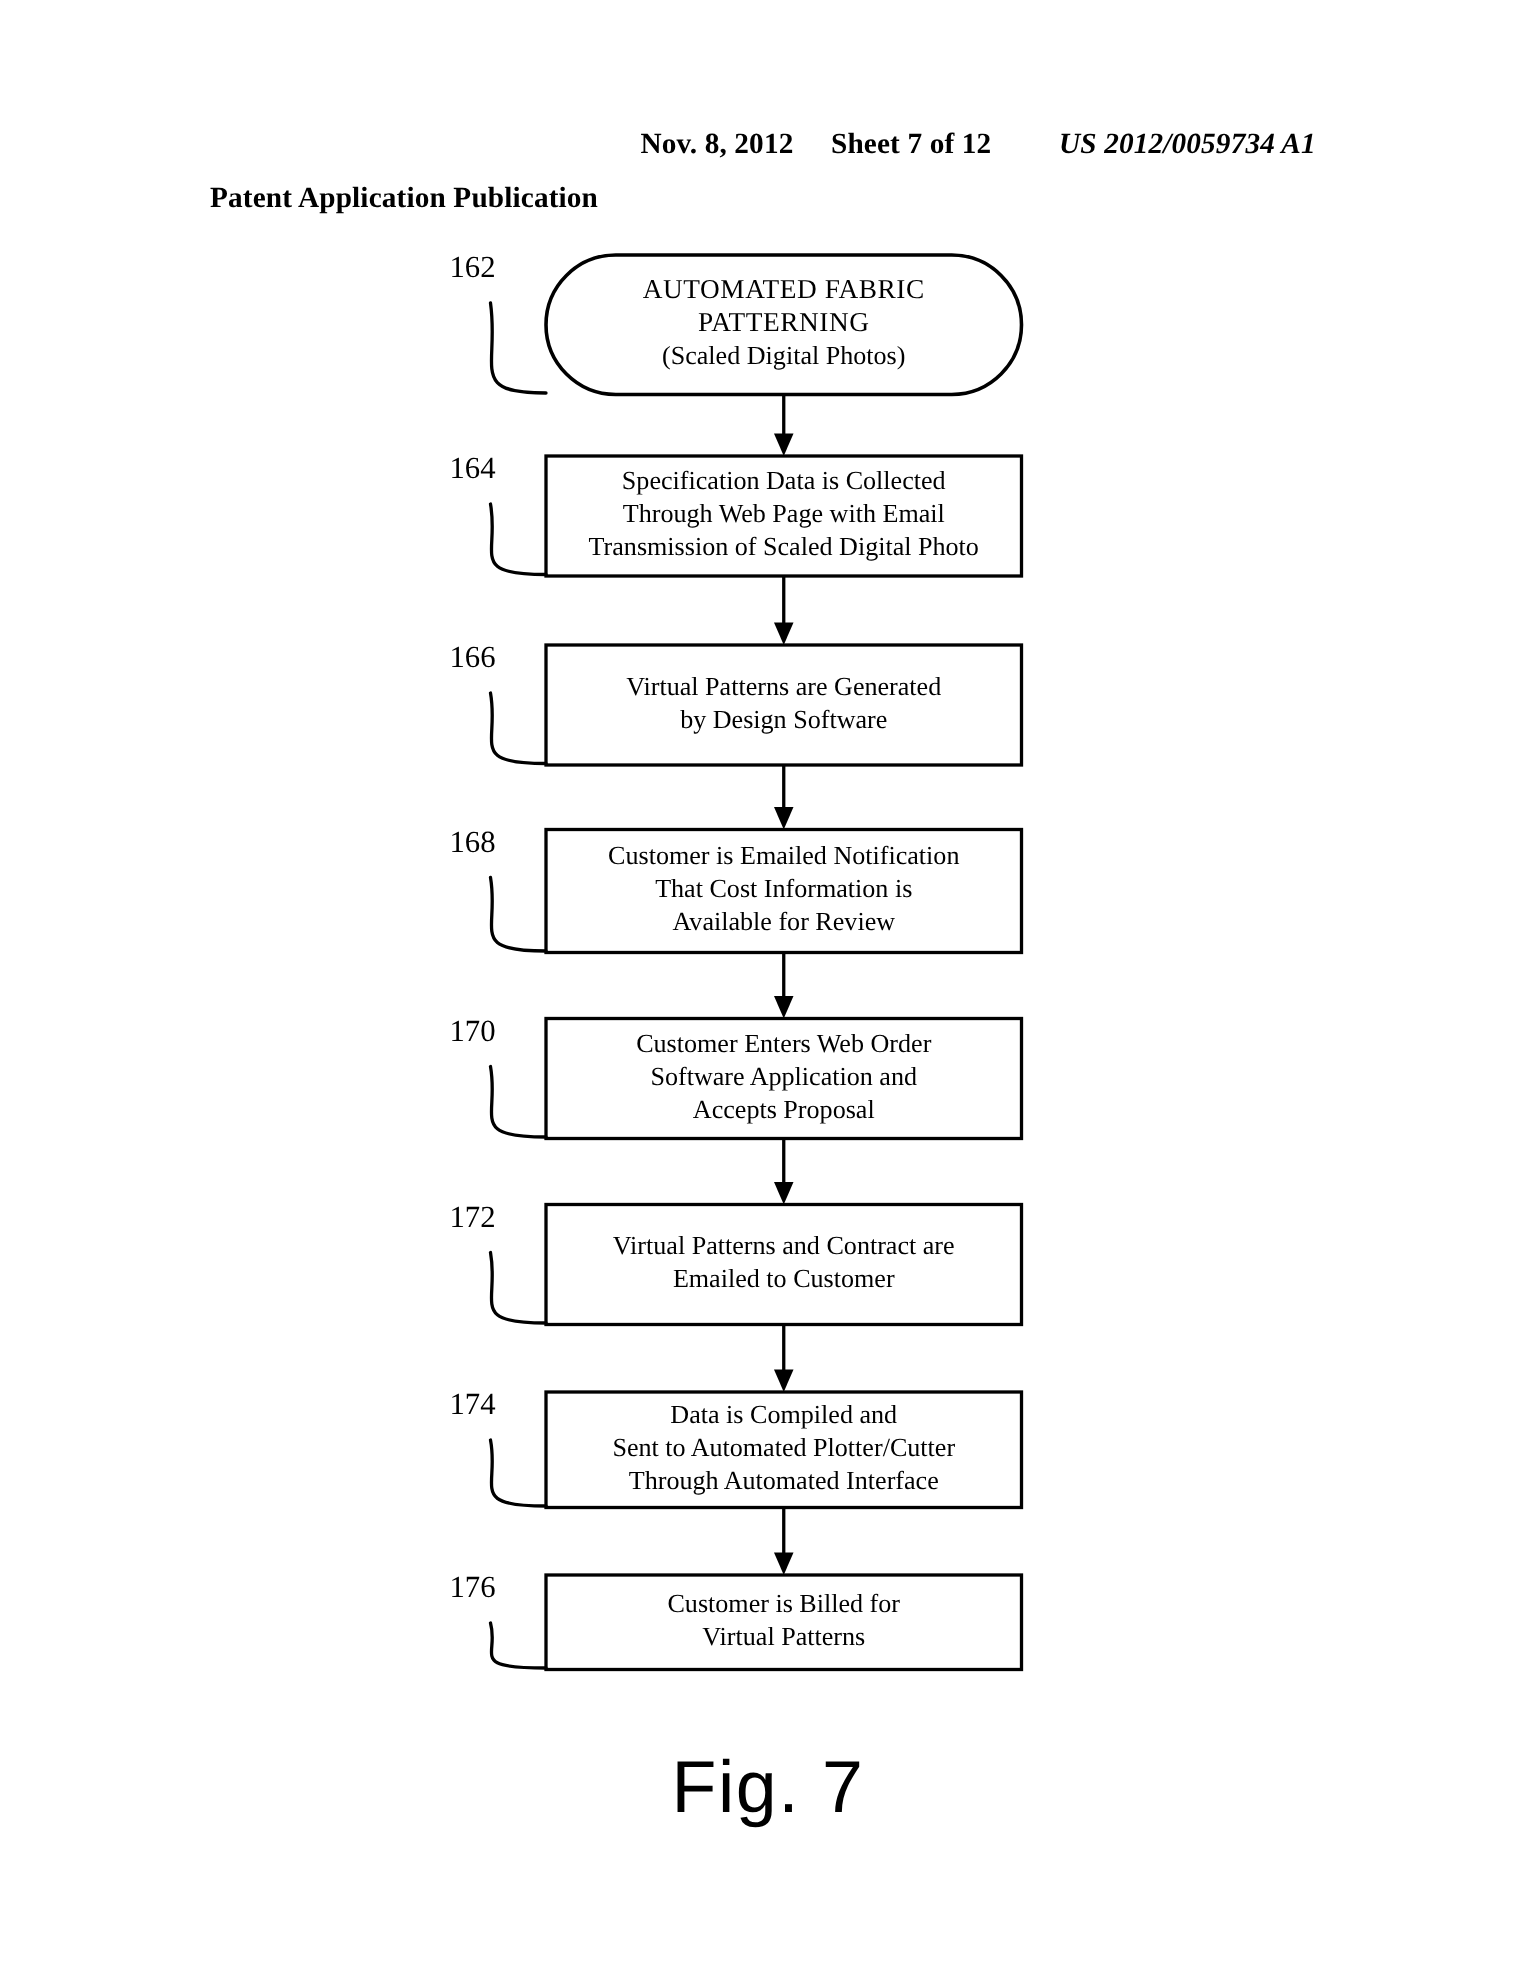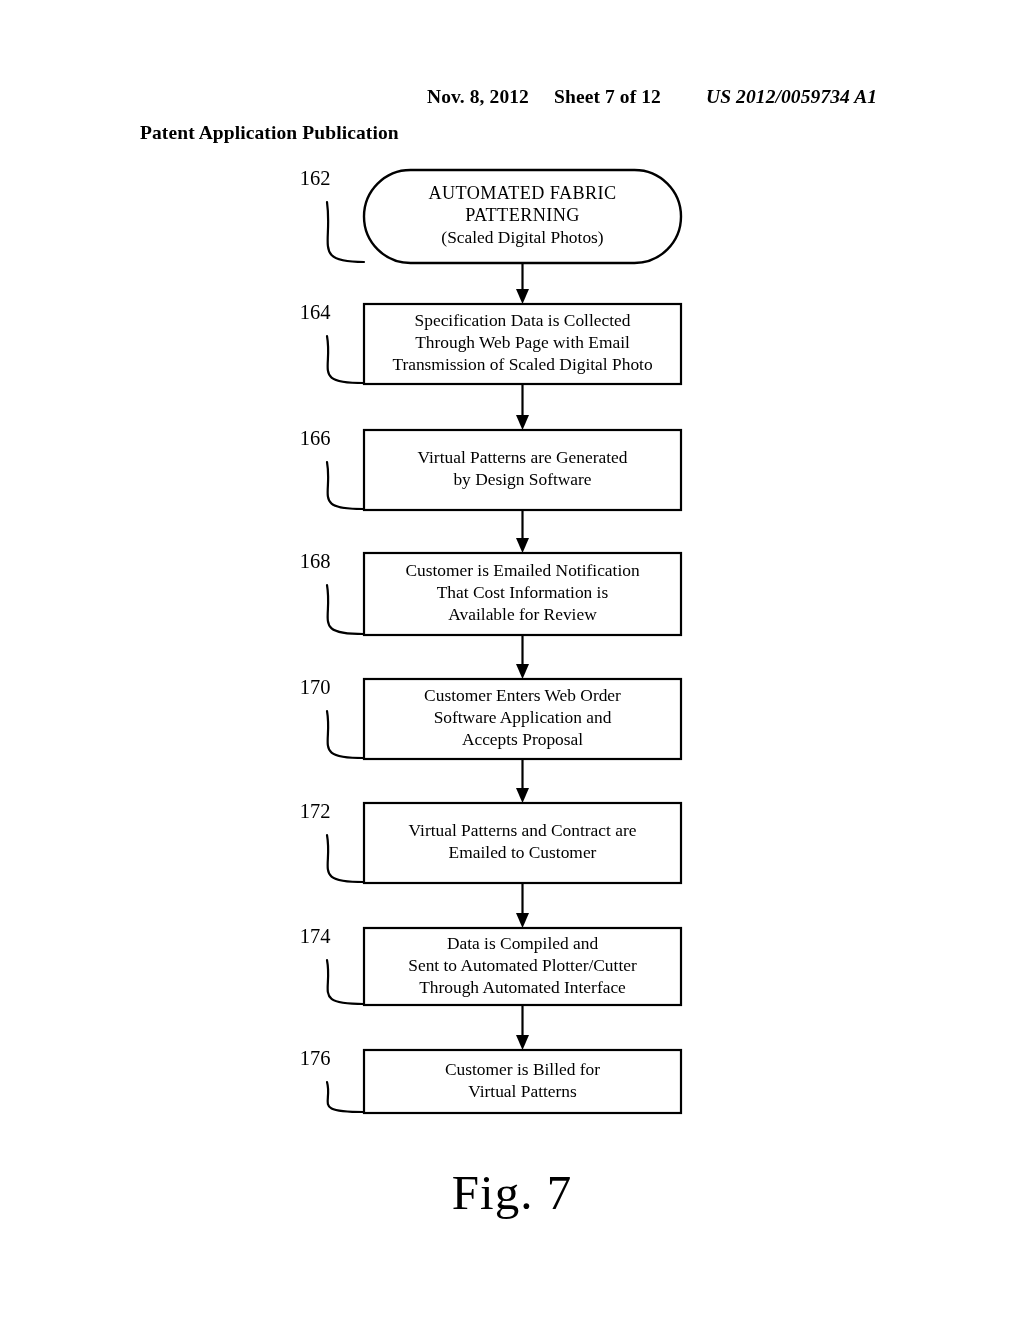--- a/index.html
+++ b/index.html
@@ -38,21 +38,21 @@
   #header .h-sheet { position: absolute; left: 554px;  top: 0; }
   #header .h-num   { position: absolute; left: 706px;  top: 0; font-style: italic; }
 
   
   #fig-caption {
     position: absolute;
     left: 0;
     top: 1164px;
     width: 1024px;
     text-align: center;
-    font-family: Liberation Serif, serif;
+    font-family: Liberation Sans, sans-serif;
     font-size: 49px;
     letter-spacing: 1px;
   }
 
   
   #flow {
     position: absolute;
     left: 0;
     top: 0;
     width: 1024px;

